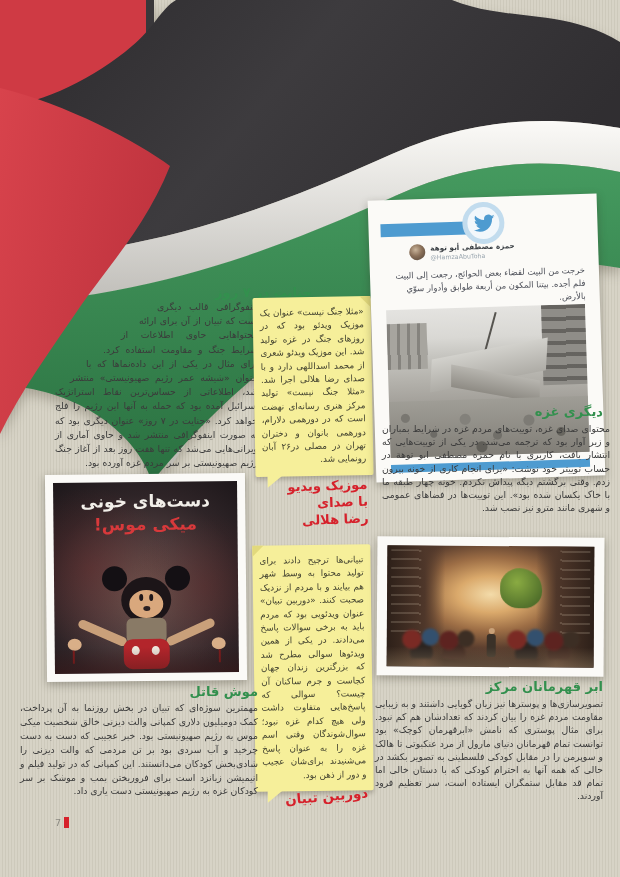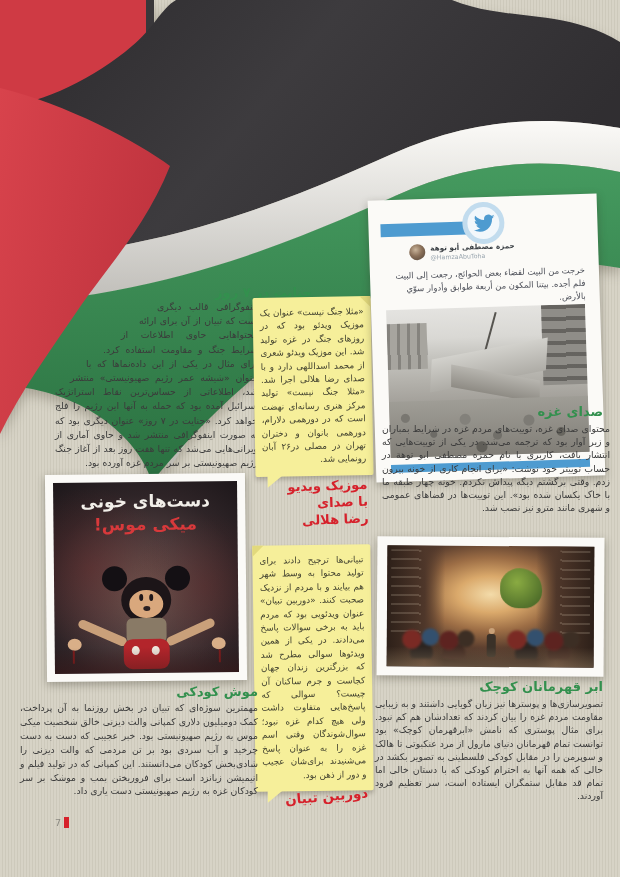--- a/index.html
+++ b/index.html
@@ -185,21 +185,21 @@
       <div class="rb-bld-r"></div>
       <div class="rb-bld-l"></div>
       <div class="rb-pole"></div>
       <div class="rb-slab1"></div>
       <div class="rb-slab2"></div>
       <div class="rb-pile"></div>
     </div>
     <div class="tw-footer"></div>
   </div>
 
-  <div class="hd" style="top:404px;right:17px;">صدای غزه</div>
+  <div class="hd" style="top:404px;right:17px;">دیگری غزه</div>
   <div class="para" style="top:422px;right:10px;width:228px;line-height:13.2px;">
     <span>محتوای صدای غزه، توییت‌های مردم غزه در شرایط بمباران و زیر آوار بود که ترجمه می‌شد. در یکی از توییت‌هایی که انتشار یافت، کاربری با نام حمزه مصطفی ابو توهة در حساب توییتر خود نوشت: «برای انجام کاری از خونه بیرون زدم. وقتی برگشتم دیگه پیداش نکردم. خونه چهار طبقه ما با خاک یکسان شده بود». این توییت‌ها در فضاهای عمومی و شهری مانند مترو نیز نصب شد.</span>
   </div>
 
   <div class="card mickey">
     <div class="mickey-photo">
       <div class="mk-mist"></div>
       <div class="mk-t1">دست‌های خونی</div>
       <div class="mk-t2">میکی موس!</div>
       <div class="mk-ear" style="left:48px;top:84px;"></div>
@@ -239,26 +239,26 @@
           <div class="st-win" style="right:4px;"></div>
         </div>
       <div class="st-hulk"></div>
       <div class="st-crowd" style="left:14px;"></div>
       <div class="st-crowd" style="right:14px;"></div>
       <div class="st-child"></div>
       <div class="st-glow"></div>
     </div>
   </div>
 
-  <div class="hd" style="top:684px;right:362px;">موش کودکی</div>
+  <div class="hd" style="top:684px;right:362px;">موش قاتل</div>
   <div class="para" style="top:701px;right:362px;width:238px;line-height:13.9px;">
     <span>مهمترین سوژه‌ای که تبیان در بخش روزنما به آن پرداخت، کمک دومیلیون دلاری کمپانی والت دیزنی خالق شخصیت میکی موس به رژیم صهیونیستی بود. خبر عجیبی که دست به دست چرخید و آب سردی بود بر تن مردمی که والت دیزنی را شادی‌بخش کودکان می‌دانستند. این کمپانی که در تولید فیلم و انیمیشن زبانزد است برای فروریختن بمب و موشک بر سر کودکان غزه به رژیم صهیونیستی دست یاری داد.</span>
   </div>
 
-  <div class="hd" style="top:679px;right:17px;">ابر قهرمانان کوچک</div>
+  <div class="hd" style="top:679px;right:17px;">ابر قهرمانان مرکز</div>
   <div class="para" style="top:697px;right:17px;width:228px;line-height:13.2px;margin-left:14px;">
     <span>تصویرسازی‌ها و پوسترها نیز زبان گویایی داشتند و به زیبایی مقاومت مردم غزه را بیان کردند که تعدادشان هم کم نبود. برای مثال پوستری که نامش «ابرقهرمان کوچک» بود توانست تمام قهرمانان دنیای مارول از مرد عنکبوتی تا هالک و سوپرمن را در مقابل کودکی فلسطینی به تصویر بکشد در حالی که همه آنها به احترام کودکی که با دستان خالی اما تمام قد مقابل ستمگران ایستاده است، سر تعظیم فرود آوردند.</span>
   </div>
 
   <div class="pagenum">
     <span class="pn-num">7</span>
     <span class="pn-bar"></span>
   </div>
 
 </div>

